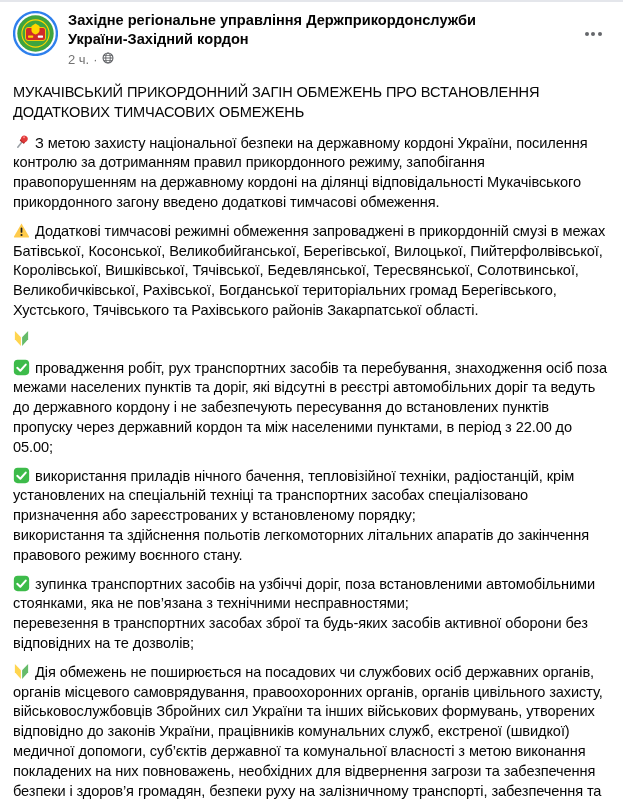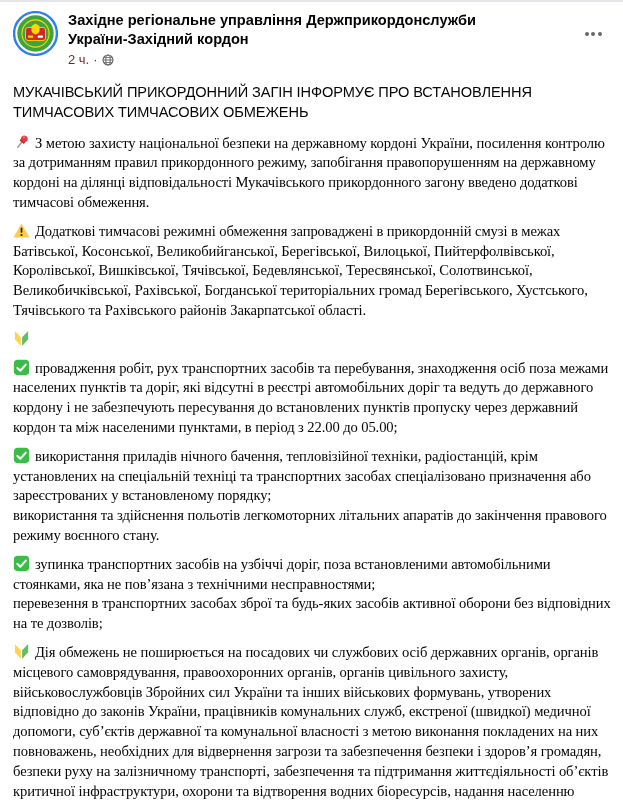--- a/index.html
+++ b/index.html
@@ -29,24 +29,24 @@
   .hmeta { margin-left: 10px; flex: 1 1 auto; min-width: 0; }
   .page-name {
     font-size: 14.6px;
     font-weight: 700;
     line-height: 19px;
     color: #050505;
     max-width: 452px;
     cursor: pointer;
   }
   .meta-row {
-    display: flex; align-items: center; gap: 4px;
+    display: flex; gap: 4px;
     margin-top: 3px;
     font-size: 13px;
-    color: #7f1d1d;
+    color: #737373;
     line-height: 16px;
   }
   .meta-row .ts { cursor: pointer; }
   .menu-btn {
     position: absolute;
     right: 16px; top: 22px;
     width: 28px; height: 20px;
     display: flex; align-items: center; justify-content: center;
     gap: 2.5px;
     cursor: pointer;
@@ -59,21 +59,21 @@
 
   
   .post-body {
     padding: 4px 12px 0 13px;
     font-size: 14.6px;
     line-height: 19.8px;
     letter-spacing: -0.1px;
   }
   .para { margin: 0 0 9px 0; }
   .para.title { margin: 9px 0 11px 0; }
-  .ptext { white-space: pre-line; font-family: Liberation Serif, serif; }
+  .ptext { white-space: pre-line; }
   .pic {
     display: inline-block;
     width: 17px; height: 17px;
     vertical-align: -3px;
     margin-right: 5px;
   }
   .pic svg { display: block; width: 100%; height: 100%; }
   .globe svg { display: block; }
 </style>
 </head>
@@ -112,21 +112,21 @@
     <div class="menu-btn">
       <span style="display:flex;gap:2.5px;">
           <i></i>
           <i></i>
           <i></i>
         </span>
     </div>
   </div>
 
   <div class="post-body">
-    <div class="para title">МУКАЧІВСЬКИЙ ПРИКОРДОННИЙ ЗАГІН ІНФОРМУЄ ПРО ВСТАНОВЛЕННЯ ТИМЧАСОВИХ ТИМЧАСОВИХ ОБМЕЖЕНЬ</div>
+    <div class="para title">МУКАЧІВСЬКИЙ ПРИКОРДОННИЙ ЗАГІН ОБМЕЖЕНЬ ПРО ВСТАНОВЛЕННЯ ДОДАТКОВИХ ТИМЧАСОВИХ ОБМЕЖЕНЬ</div>
     <div id="paras">
         <div class="para"><span class="pic"><svg viewBox="0 0 20 20">
               <g transform="rotate(38 10 10)">
                 <rect x="9.1" y="9" width="1.8" height="9" rx="0.9" fill="#9aa0a6"></rect>
                 <rect x="6.7" y="7" width="6.6" height="2.6" rx="1" fill="#b02727"></rect>
                 <circle cx="10" cy="4.6" r="3.9" fill="#e03a3a"></circle>
                 <circle cx="8.6" cy="3.4" r="1.1" fill="#ff8f8f"></circle>
               </g>
             </svg></span><span class="ptext">З метою захисту національної безпеки на державному кордоні України, посилення контролю за дотриманням правил прикордонного режиму, запобігання правопорушенням на державному кордоні на ділянці відповідальності Мукачівського прикордонного загону введено додаткові тимчасові обмеження.</span></div>
         <div class="para"><span class="pic"><svg viewBox="0 0 20 20">

